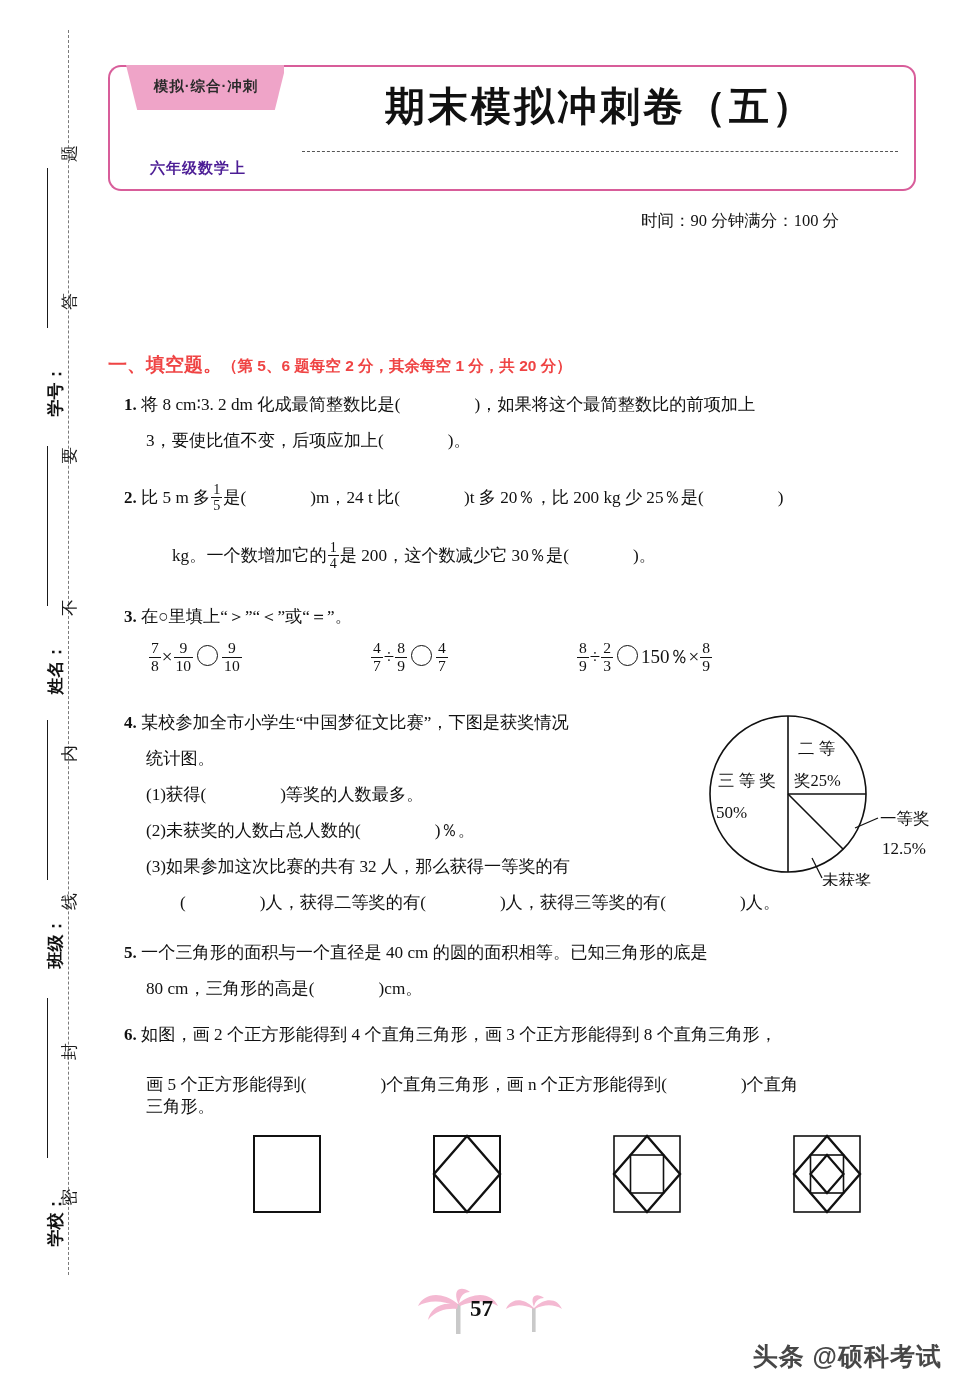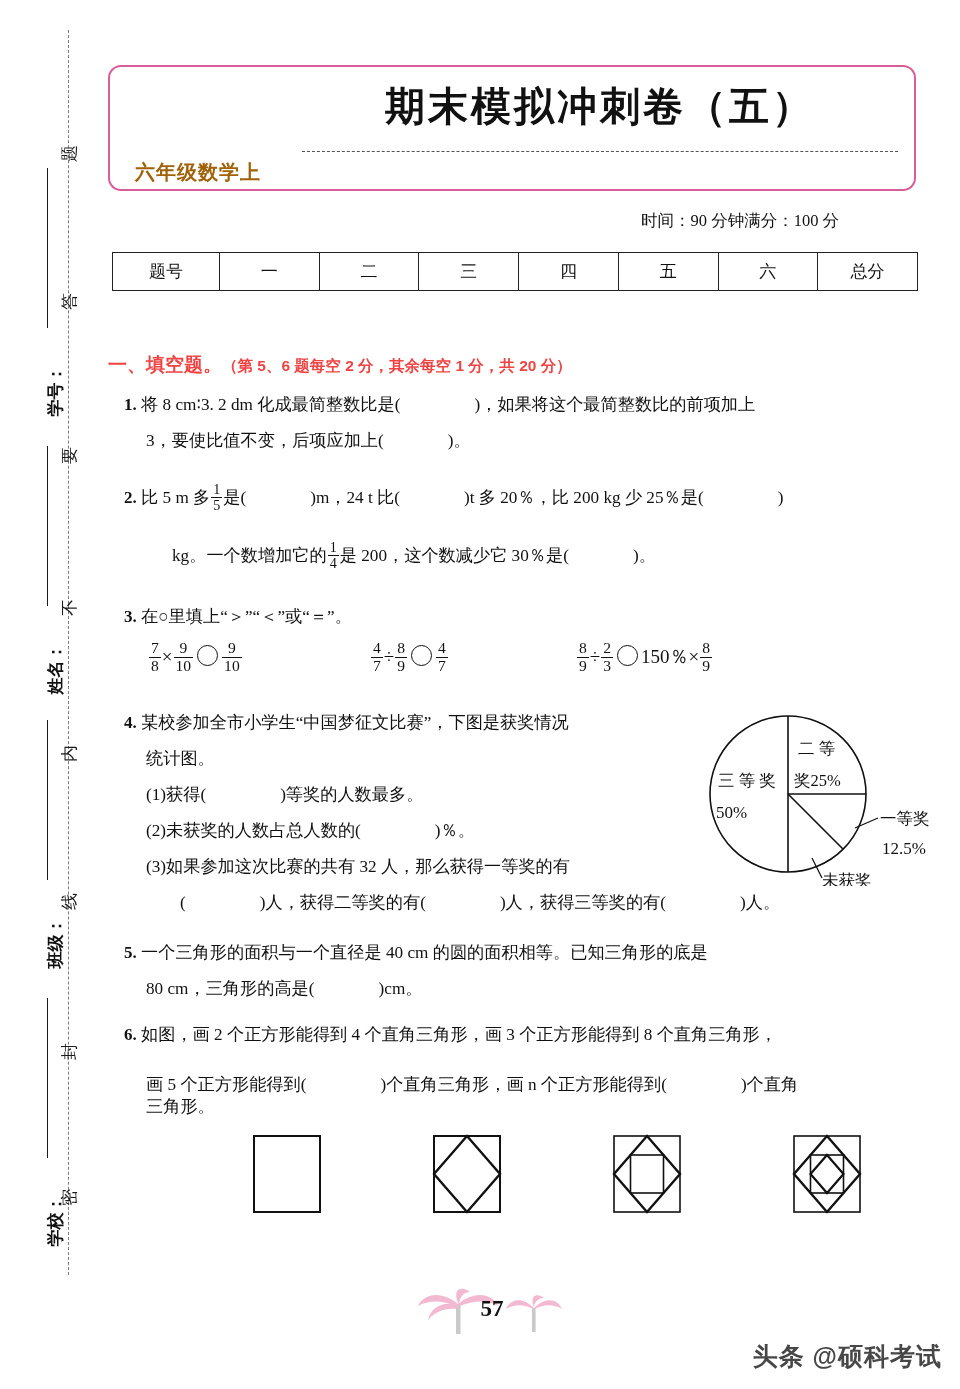--- a/index.html
+++ b/index.html
@@ -104,23 +104,23 @@
     color: #1d1d1d;
     font-family: "Liberation Serif", serif;
     letter-spacing: -0.5px;
   }
   .badge-sub {
     position: absolute;
     left: 0;
     top: 92px;
     width: 176px;
     text-align: center;
-    font-size: 20px;
-    font-weight: bold;
-    color: #a16207;
+    font-size: 15px;
+    font-weight: bold;
+    color: #4c1d95;
     font-family: "Liberation Serif", serif;
     letter-spacing: 1px;
   }
 
   
   .titlebox {
     position: absolute;
     left: 284px;
     top: 65px;
     width: 632px;
@@ -262,21 +262,21 @@
     left: 410px;
     top: 1286px;
     width: 160px;
     height: 60px;
   }
   .page-no {
     position: absolute;
     left: 60px;
     top: 10px;
     width: 44px;
-    text-align: center;
+    text-align: left;
     font-size: 23px;
     font-weight: bold;
     color: #111;
     font-family: "Liberation Serif", serif;
   }
   .watermark {
     position: absolute;
     right: 18px;
     bottom: 16px;
     font-size: 25px;
@@ -309,45 +309,36 @@
   <div class="side-rule" style="top:446px; height:160px;"></div>
 
   <div class="side-label" style="top:882px;">班级：</div>
   <div class="side-rule" style="top:720px; height:160px;"></div>
 
   <div class="side-label" style="top:1160px;">学校：</div>
   <div class="side-rule" style="top:998px; height:160px;"></div>
 </div>
 
 <div class="badge">
+  <div class="badge-ribbon">模拟·综合·冲刺</div>
   <div class="badge-sub">六年级数学上</div>
 </div>
 
 <div class="titlebox">
   <div class="title-text">期末模拟冲刺卷（五）</div>
   <div class="title-dashline"></div>
 </div>
 
 <div class="meta-row">
   <span>时间：90 分钟</span>
   <span>满分：100 分</span>
 </div>
 
 <table class="score-table">
   <tbody>
-      <tr>
-    <td class="lbl">题号</td>
-    <td>一</td>
-    <td>二</td>
-    <td>三</td>
-    <td>四</td>
-    <td>五</td>
-    <td>六</td>
-    <td>总分</td>
-  </tr>
 </tbody>
   </table>
 
 <div class="section-head">
   <span>一、填空题。</span><span class="pts">（第 5、6 题每空 2 分，其余每空 1 分，共 20 分）</span>
 </div>
 
 <div class="q" style="left:124px; top:392px;">
   <span class="qnum">1.</span>
   <span>将 8 cm∶3. 2 dm 化成最简整数比是(</span><span class="gap-l"></span><span>)，如果将这个最简整数比的前项加上</span>

